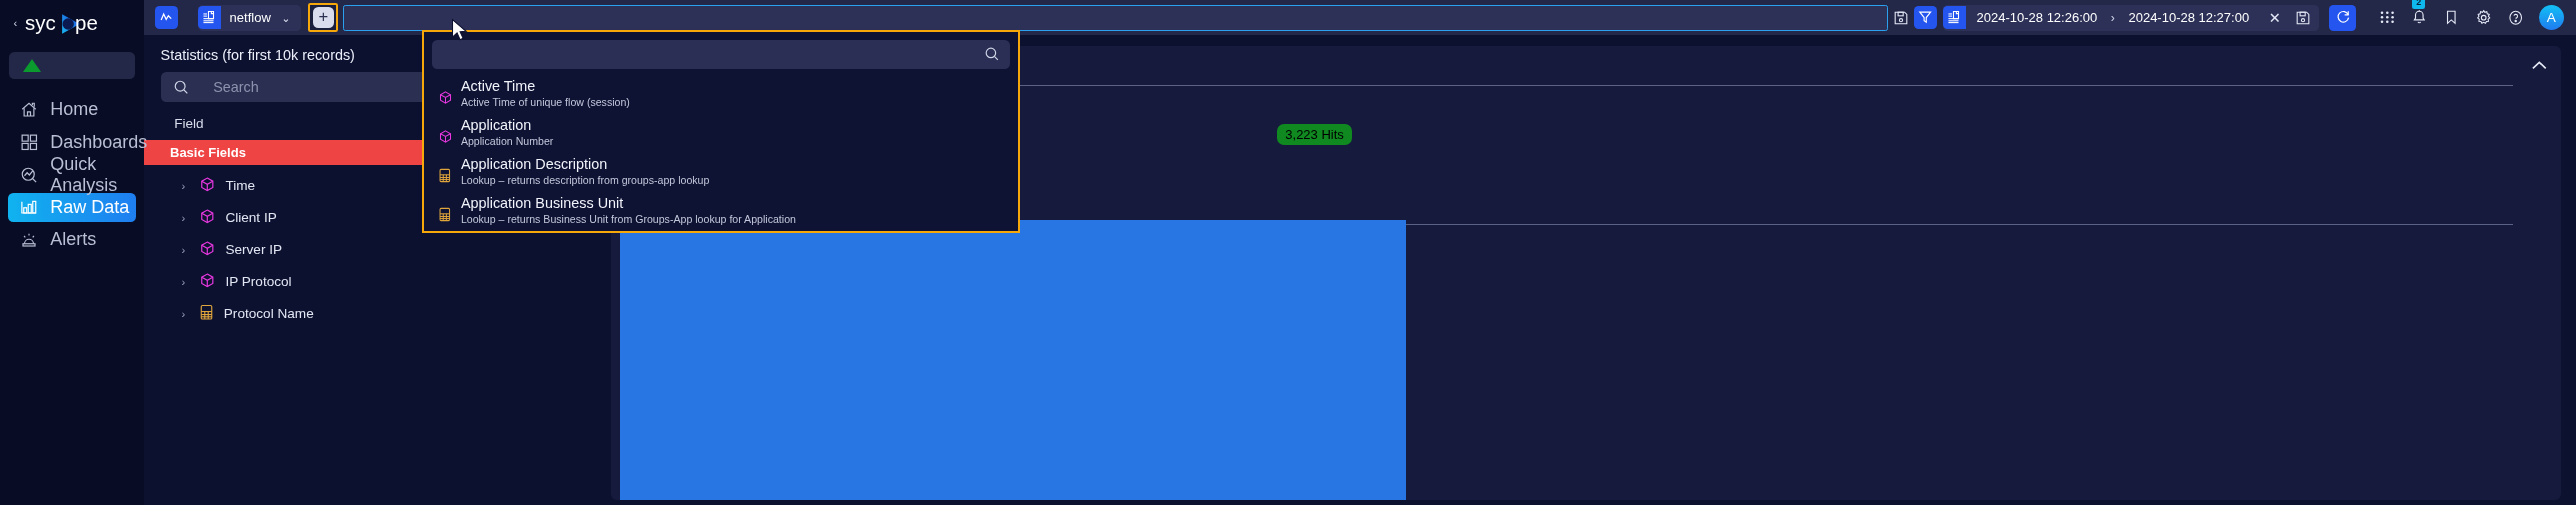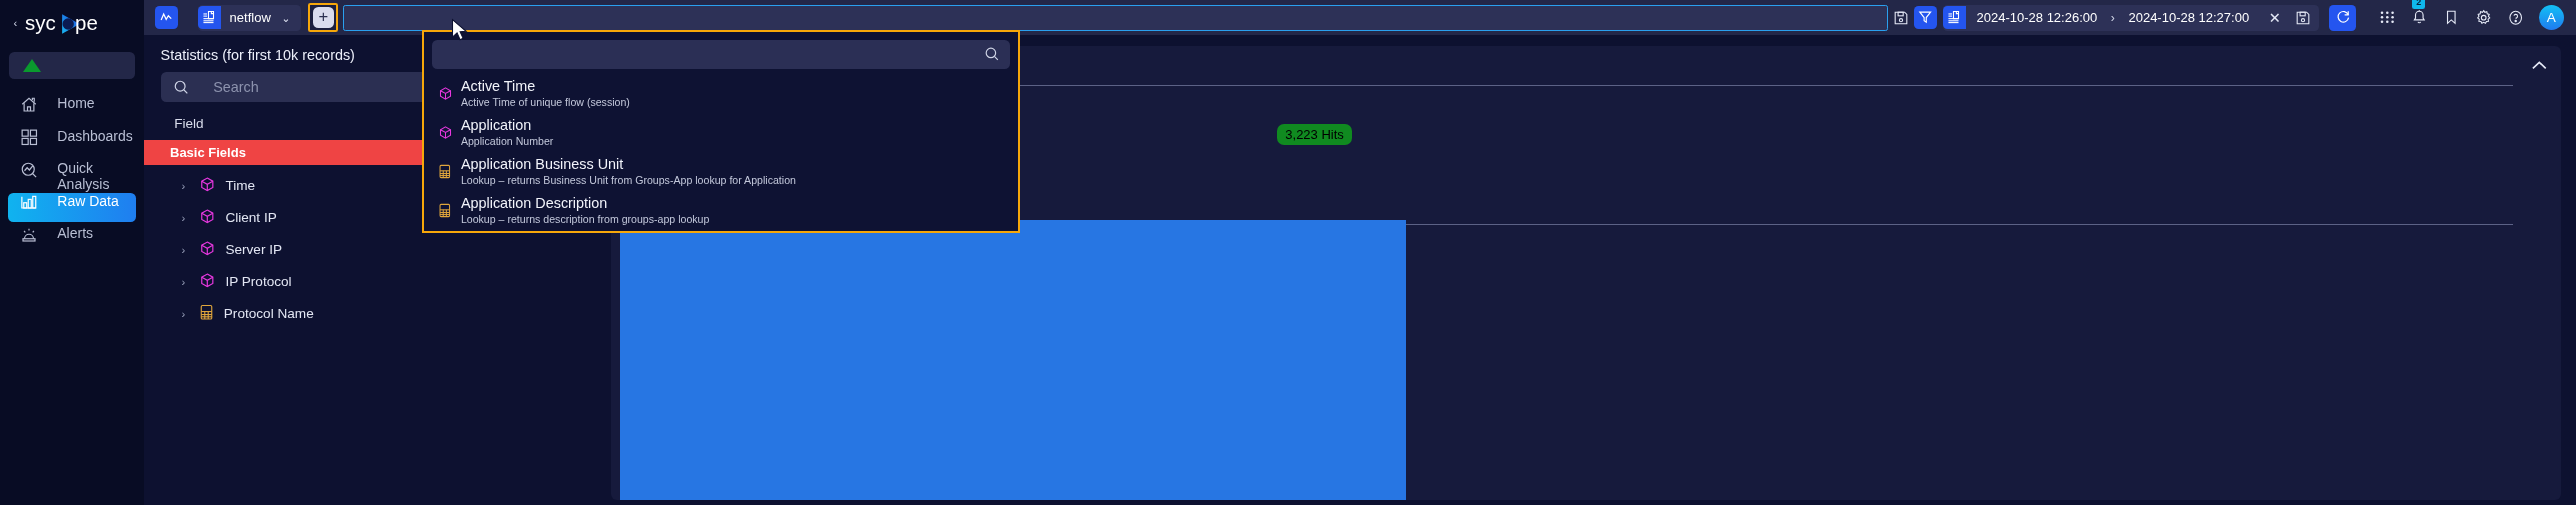--- a/index.html
+++ b/index.html
@@ -29,23 +29,23 @@
   }
   .tri-up {
     width: 0; height: 0;
     border-left: 9.8px solid transparent;
     border-right: 9.8px solid transparent;
     border-bottom: 13px solid #0a9a2e;
   }
   .nav { margin-top: 16.6px; }
   .nav-item {
     height: 29.5px; margin: 0 7.6px 3px 7.6px;
-    display: flex; gap: 18px;
+    display: flex; align-items: center; gap: 11px;
     padding-left: 12px; border-radius: 5.3px;
-    color: #b9bfd4; font-size: 14px; cursor: pointer;
+    color: #b9bfd4; font-size: 18px; cursor: pointer;
   }
   .nav-item.active {
     background: linear-gradient(90deg,#10b3ef 0%,#1f7ef0 100%);
     color: #fff;
   }
   .nav-ico { width: 19.7px; height: 19.7px; flex: 0 0 19.7px; display:flex; align-items:center; justify-content:center;}
   .nav-ico svg { display: block; }
 
   
   .main { flex: 1; position: relative; background: #0d1130; }
@@ -161,21 +161,21 @@
   .dropdown {
     position: absolute; left: 278px; top: 30px; width: 598px; height: 203px;
     border: 2.3px solid #f6a70a; background: #0e1233; z-index: 20; overflow: hidden;
   }
   .dd-search {
     margin: 7.6px 7.6px 0 7.6px; height: 29px; background:#2b2f55; border-radius: 5.3px;
     display:flex; align-items:center; justify-content:flex-end; padding-right: 10.6px;
     cursor: text;
   }
   .dd-list { padding-top: 4.5px; }
-  .dd-item { display:flex; align-items:center; gap: 8.3px; padding: 4.5px 0 4.5px 13.6px; cursor:pointer; }
+  .dd-item { display:flex; align-items:flex-end; gap: 8.3px; padding: 4.5px 0 4.5px 13.6px; cursor:pointer; }
   .dd-ico { width: 15px; flex: 0 0 15px; padding-top: 5.3px; }
   .dd-title { color:#f2f4fb; font-size: 14.4px; line-height: 1.15; }
   .dd-desc { color:#c3c8db; font-size: 10.6px; margin-top: 1.5px; }
 
   .cursor { position:absolute; left: 307px; top: 18px; z-index: 40; }
 </style>
 </head>
 <body>
 
 <div class="app">
@@ -514,38 +514,38 @@
             <svg width="13.6" height="15" viewBox="0 0 20 22" fill="none" stroke="#e0a63c" stroke-width="1.5">
               <rect x="3" y="2" width="14" height="18" rx="1.5"></rect>
                 <path d="M3 10 H17"></path>
               <path d="M3 14 H17"></path>
                 <path d="M3 17 H17"></path>
                 <path d="M7.7 10 V20"></path>
                 <path d="M12.3 10 V20"></path>
             </svg>
           </span>
           <span>
-            <div class="dd-title">Application Business Unit</div>
-            <div class="dd-desc">Lookup – returns Business Unit from Groups-App lookup for Application</div>
+            <div class="dd-title">Application Description</div>
+            <div class="dd-desc">Lookup – returns description from groups-app lookup</div>
           </span>
         </div>
         <div class="dd-item">
           <span class="dd-ico">
             <svg width="13.6" height="15" viewBox="0 0 20 22" fill="none" stroke="#e0a63c" stroke-width="1.5">
               <rect x="3" y="2" width="14" height="18" rx="1.5"></rect>
                 <path d="M3 10 H17"></path>
               <path d="M3 14 H17"></path>
                 <path d="M3 17 H17"></path>
                 <path d="M7.7 10 V20"></path>
                 <path d="M12.3 10 V20"></path>
             </svg>
           </span>
           <span>
-            <div class="dd-title">Application Description</div>
-            <div class="dd-desc">Lookup – returns description from groups-app lookup</div>
+            <div class="dd-title">Application Business Unit</div>
+            <div class="dd-desc">Lookup – returns Business Unit from Groups-App lookup for Application</div>
           </span>
         </div>
         <div class="dd-item">
           
           
         </div>
       </div>
     </div>
 
     <svg class="cursor" width="19.7" height="26" viewBox="0 0 26 34">

